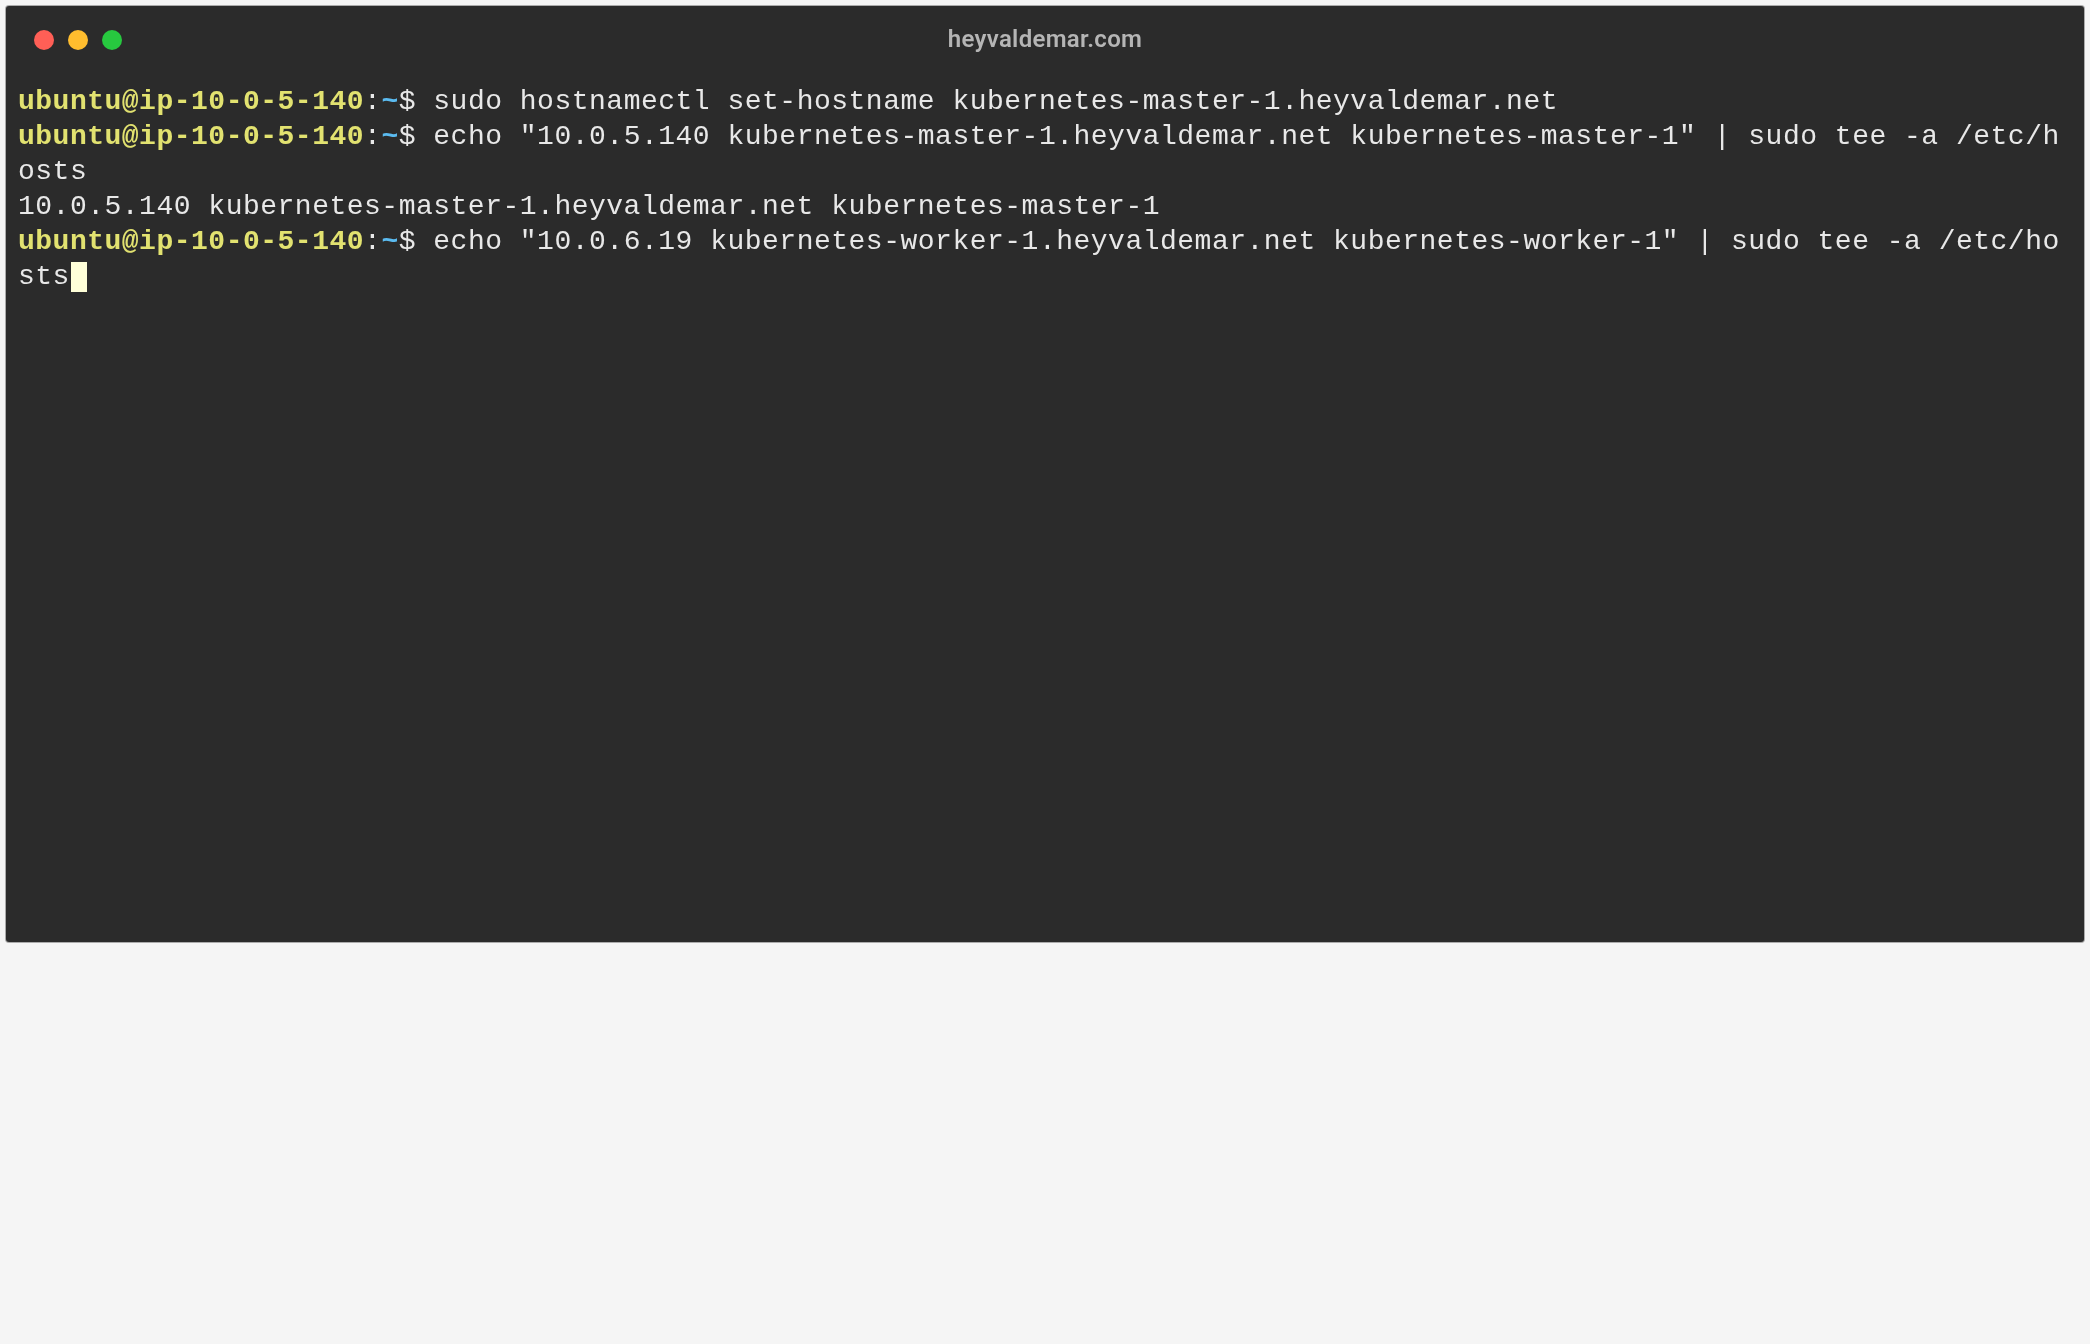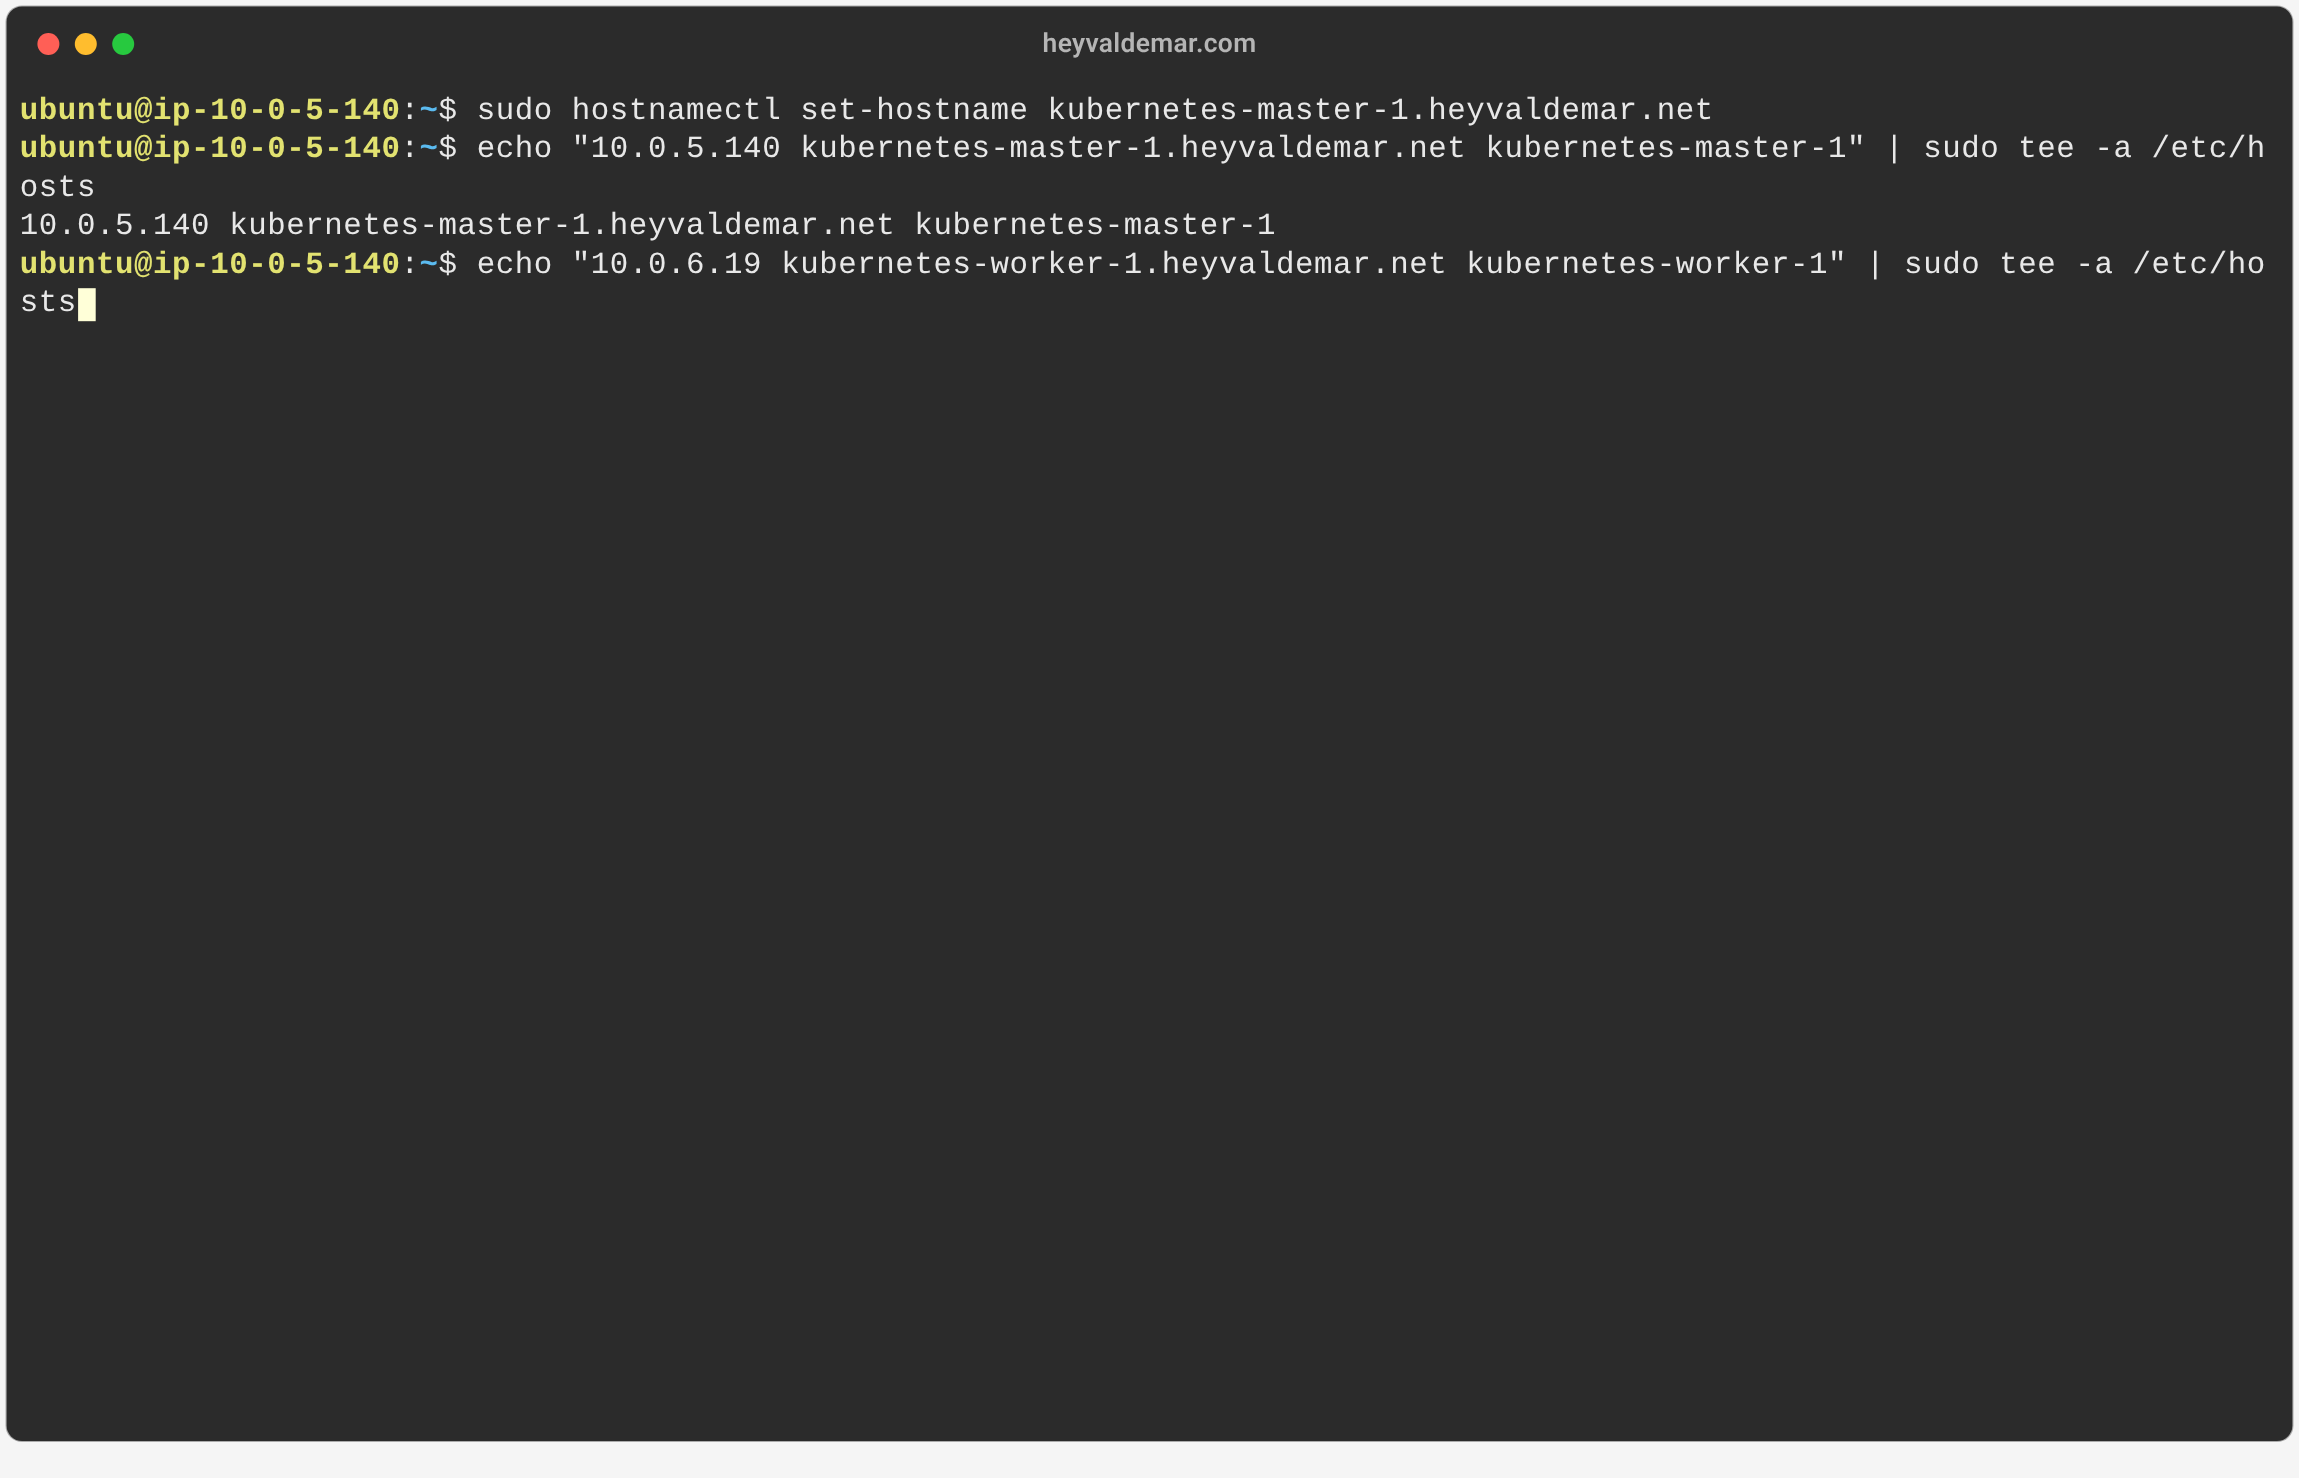--- a/index.html
+++ b/index.html
@@ -18,23 +18,23 @@
     margin: 0;
     padding: 0;
     background: #f5f5f5;
     width: 2090px;
     height: 1344px;
   }
   .terminal-window {
     position: relative;
     margin: 6px;
     width: 2078px;
-    height: 1304px;
+    height: 936px;
     background: var(--bg);
-    border-radius: 14px;
+    border-radius: 3px;
     overflow: hidden;
     font-family: "SFMono-Regular", ui-monospace, Menlo, Consolas, "Liberation Mono", monospace;
     color: var(--fg);
     box-shadow: 0 0 0 1px rgba(0,0,0,0.3);
   }
   .titlebar {
     position: relative;
     height: 66px;
     display: flex;
     align-items: center;

